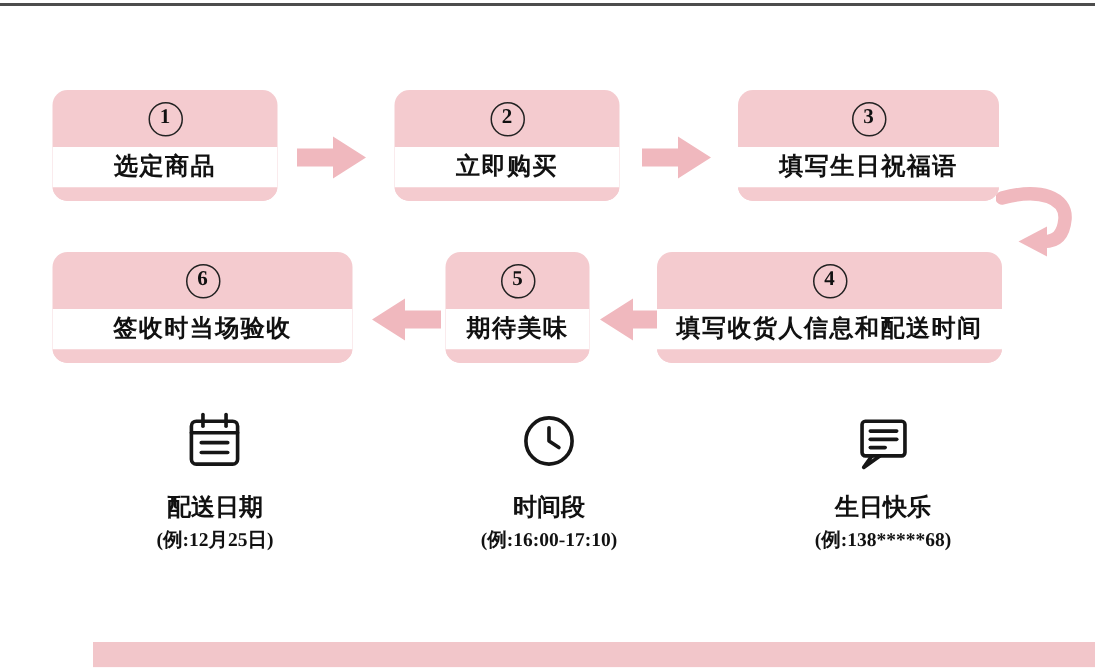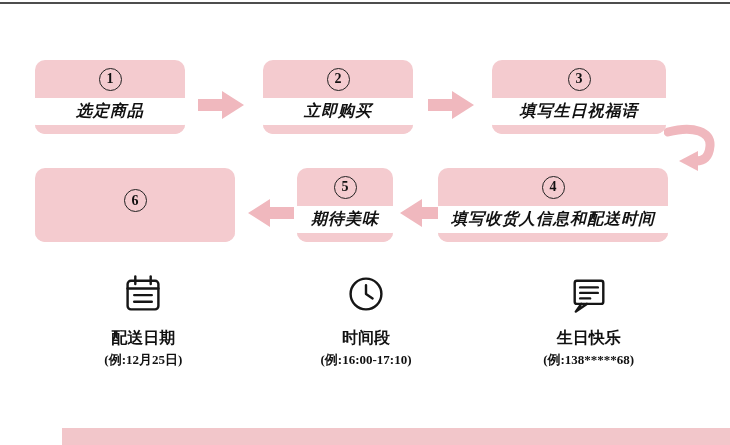--- a/index.html
+++ b/index.html
@@ -15,21 +15,21 @@
     display:flex; flex-direction:column; overflow:hidden;
   }
   .box-num{ flex:1; display:flex; align-items:center; justify-content:center; }
   .circ{
     width:23px; height:23px; border:1.5px solid #222; border-radius:50%;
     display:flex; align-items:center; justify-content:center;
     font-size:14px; font-weight:700; color:#111;
   }
   .box-label{
     height:27px; background:#ffffff; display:flex; align-items:center; justify-content:center;
-    font-size:16px; font-weight:700; letter-spacing:1px; white-space:nowrap;font-style:italic;
+    font-size:16px; font-weight:700; letter-spacing:1px; white-space:nowrap;
   }
   .box-foot{ height:9px; background:#f4cbcf; }
 
   .arrow{ position:absolute; }
 
   .legend{ position:absolute; top:272px; left:0; width:700px; display:flex;padding-left:32px; }
   .legend-col{ flex:1; display:flex; flex-direction:column; align-items:center; }
   .legend-icon svg{ display:block; stroke:#161616; fill:none; stroke-width:2.2; stroke-linecap:round; stroke-linejoin:round; }
   .legend-title{ margin-top:12px; font-size:16px; font-weight:700; white-space:nowrap; }
   .legend-example{ margin-top:2px; font-size:13px; font-weight:700; white-space:nowrap; }
@@ -77,20 +77,21 @@
 
   <svg class="arrow" style="left:664px; top:124px;" width="54" height="48" viewBox="0 0 54 48">
     <path d="M4,8 C30,1 47,8 46,22 C45,33 40,37 32,37" stroke="#f0b8be" stroke-width="9" fill="none" stroke-linecap="round"></path>
     <polygon points="34,27 15,37 34,47" fill="#f0b8be"></polygon>
   </svg>
 
   <div class="box" style="left:35px; top:168px; width:200px;">
     <div class="box-num">
       <span class="circ">6</span>
     </div>
+    <div class="box-label">签收时当场验收</div>
     <div class="box-foot"></div>
   </div>
 
   <svg class="arrow" style="left:248px; top:198px;" width="46" height="30" viewBox="0 0 46 30">
     <polygon points="46,9 22,9 22,1 0,15 22,29 22,21 46,21" fill="#f0b8be"></polygon>
   </svg>
 
   <div class="box" style="left:297px; top:168px; width:96px;">
     <div class="box-num">
       <span class="circ">5</span>

